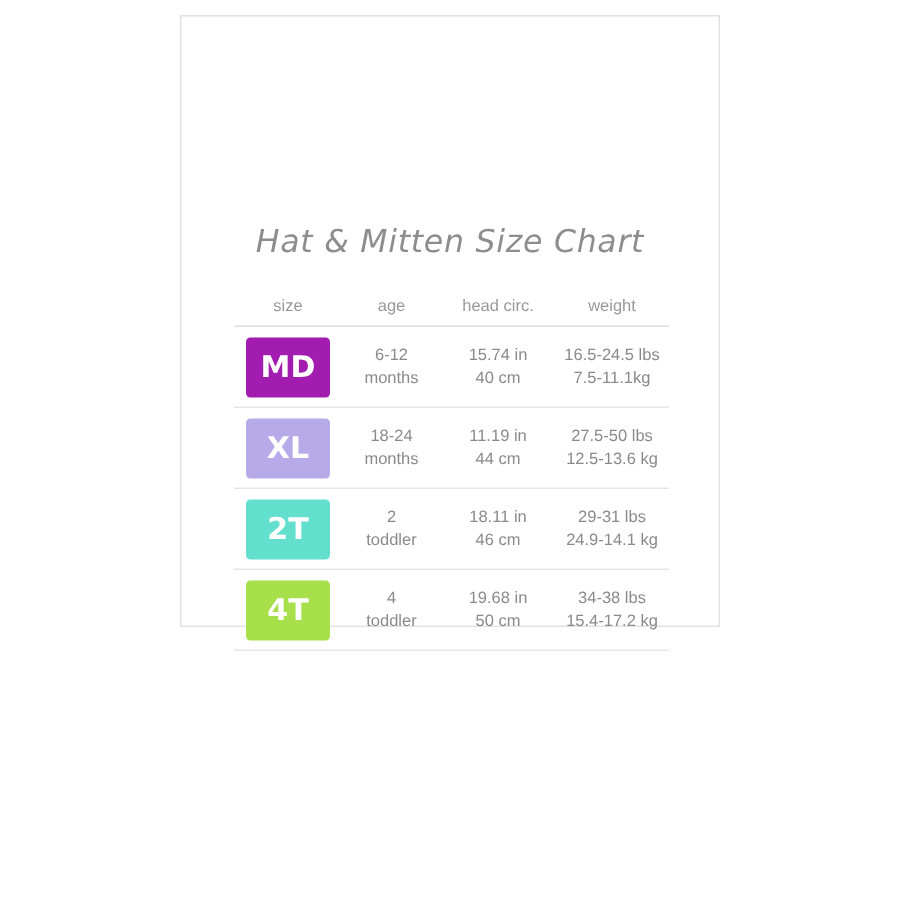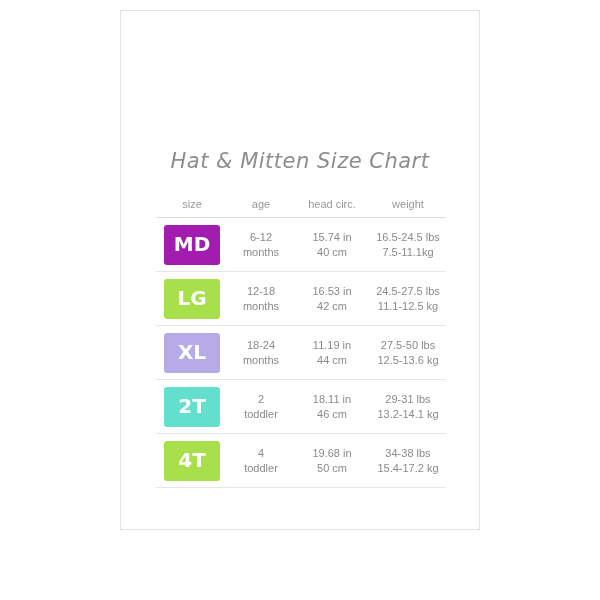--- a/index.html
+++ b/index.html
@@ -15,21 +15,21 @@
     width: 600px;
     height: 600px;
     background: #ffffff;
     overflow: hidden;
   }
   .card {
     position: absolute;
     left: 120px;
     top: 10px;
     width: 360px;
-    height: 520px;
+    height: 408px;
     background: #ffffff;
     border: 1px solid #e2e2e2;
     box-sizing: border-box;
     text-decoration: underline;
   }
   .chart-title {
     position: absolute;
     left: 0;
     top: 138px;
     width: 100%;
@@ -119,37 +119,20 @@
               <span class="cell-line">15.74 in</span>
               <span class="cell-line">40 cm</span>
             </td>
             <td>
               <span class="cell-line">16.5-24.5 lbs</span>
               <span class="cell-line">7.5-11.1kg</span>
             </td>
           </tr>
           <tr>
             <td class="badge-cell">
-              <div class="badge" style="background: rgb(167, 224, 74);">LG</div>
-            </td>
-            <td>
-              <span class="cell-line">12-18</span>
-              <span class="cell-line">months</span>
-            </td>
-            <td>
-              <span class="cell-line">16.53 in</span>
-              <span class="cell-line">42 cm</span>
-            </td>
-            <td>
-              <span class="cell-line">24.5-27.5 lbs</span>
-              <span class="cell-line">11.1-12.5 kg</span>
-            </td>
-          </tr>
-          <tr>
-            <td class="badge-cell">
               <div class="badge" style="background: rgb(183, 170, 232);">XL</div>
             </td>
             <td>
               <span class="cell-line">18-24</span>
               <span class="cell-line">months</span>
             </td>
             <td>
               <span class="cell-line">11.19 in</span>
               <span class="cell-line">44 cm</span>
             </td>
@@ -165,21 +148,21 @@
             <td>
               <span class="cell-line">2</span>
               <span class="cell-line">toddler</span>
             </td>
             <td>
               <span class="cell-line">18.11 in</span>
               <span class="cell-line">46 cm</span>
             </td>
             <td>
               <span class="cell-line">29-31 lbs</span>
-              <span class="cell-line">13.2-14.1 kg</span>
+              <span class="cell-line">24.9-14.1 kg</span>
             </td>
           </tr>
           <tr>
             <td class="badge-cell">
               <div class="badge" style="background: rgb(167, 224, 74);">4T</div>
             </td>
             <td>
               <span class="cell-line">4</span>
               <span class="cell-line">toddler</span>
             </td>

